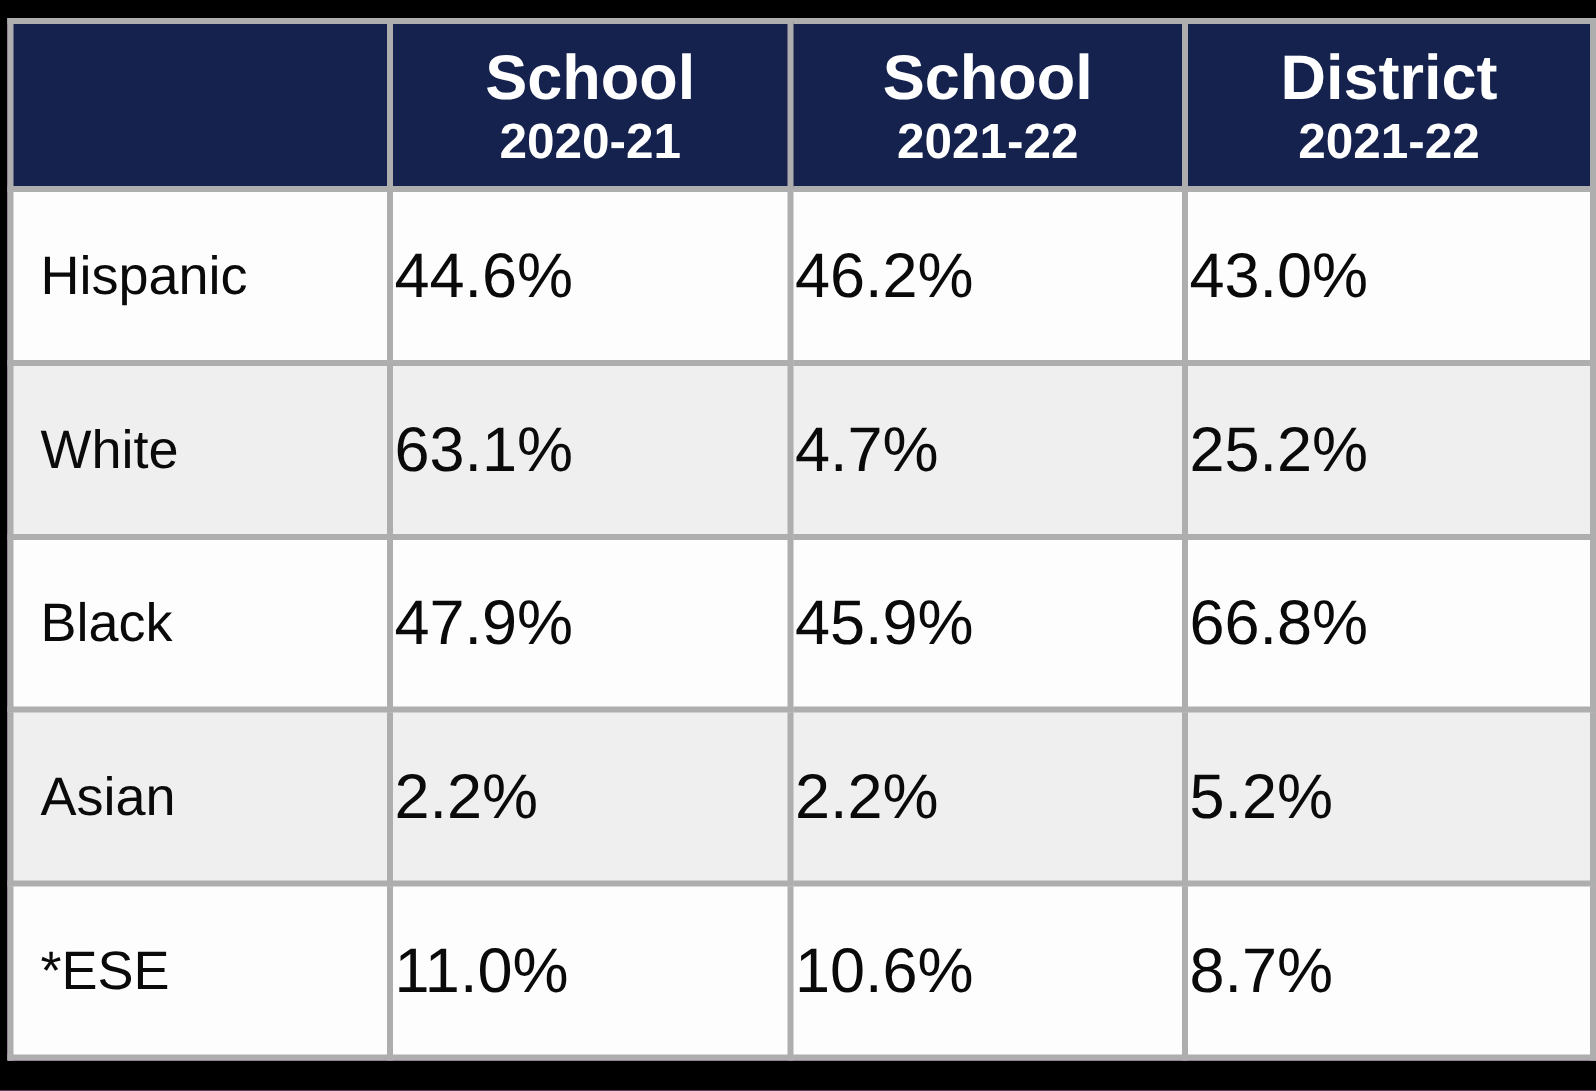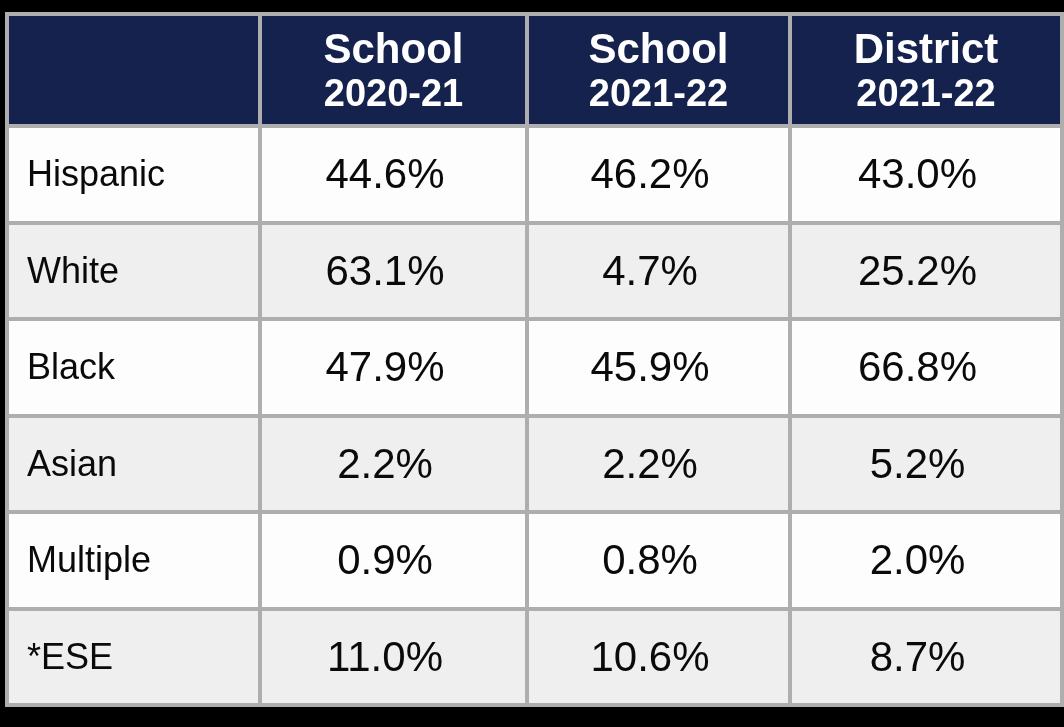--- a/index.html
+++ b/index.html
@@ -43,35 +43,35 @@
     background: #16224e;
     color: #ffffff;
     text-align: center;
   }
   .ch-title {
     font-size: 42px;
     font-weight: 700;
     line-height: 1.12;
   }
   .ch-sub {
-    font-size: 38px;
+    font-size: 33px;
     font-weight: 700;
     line-height: 1.15;
   }
   .rl {
     font-size: 36px;
     font-weight: 400;
     text-align: left;
     padding-left: 18px;
     color: #0a0a0a;
   }
   .val {
     font-size: 42px;
     font-weight: 400;
-    text-align: center;
+    text-align: left;
     padding-right: 18px;
     color: #0a0a0a;
   }
   col.c1 { width: 253px; }
   col.c2 { width: 267px; }
   col.c3 { width: 263px; }
   col.c4 { width: 272px; }
 </style>
 </head>
 <body>
@@ -120,26 +120,20 @@
         <td class="val">45.9%</td>
         <td class="val">66.8%</td>
       </tr>
       <tr>
         <th class="rl">Asian</th>
         <td class="val">2.2%</td>
         <td class="val">2.2%</td>
         <td class="val">5.2%</td>
       </tr>
       <tr>
-        <th class="rl">Multiple</th>
-        <td class="val">0.9%</td>
-        <td class="val">0.8%</td>
-        <td class="val">2.0%</td>
-      </tr>
-      <tr>
         <th class="rl">*ESE</th>
         <td class="val">11.0%</td>
         <td class="val">10.6%</td>
         <td class="val">8.7%</td>
       </tr>
     </tbody>
   </table>
 </div>
 
 </body></html>

